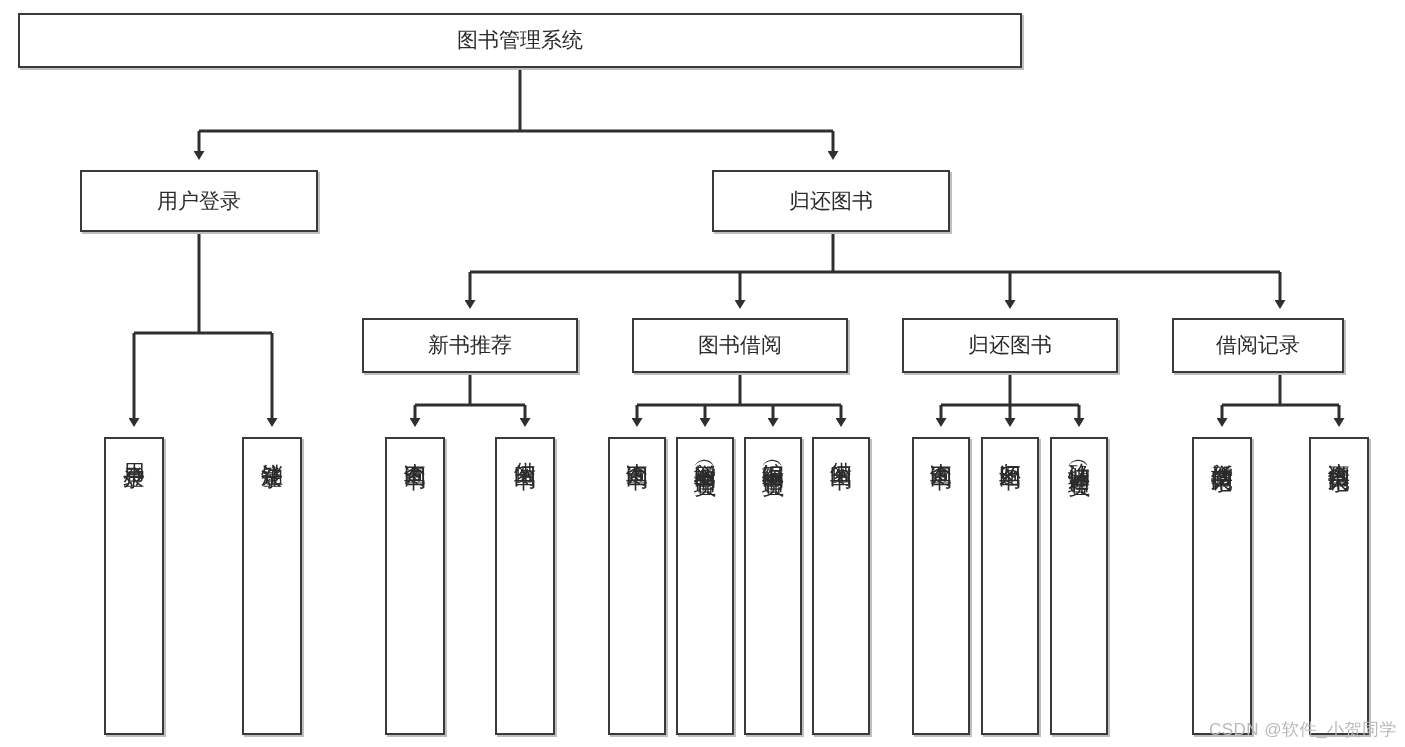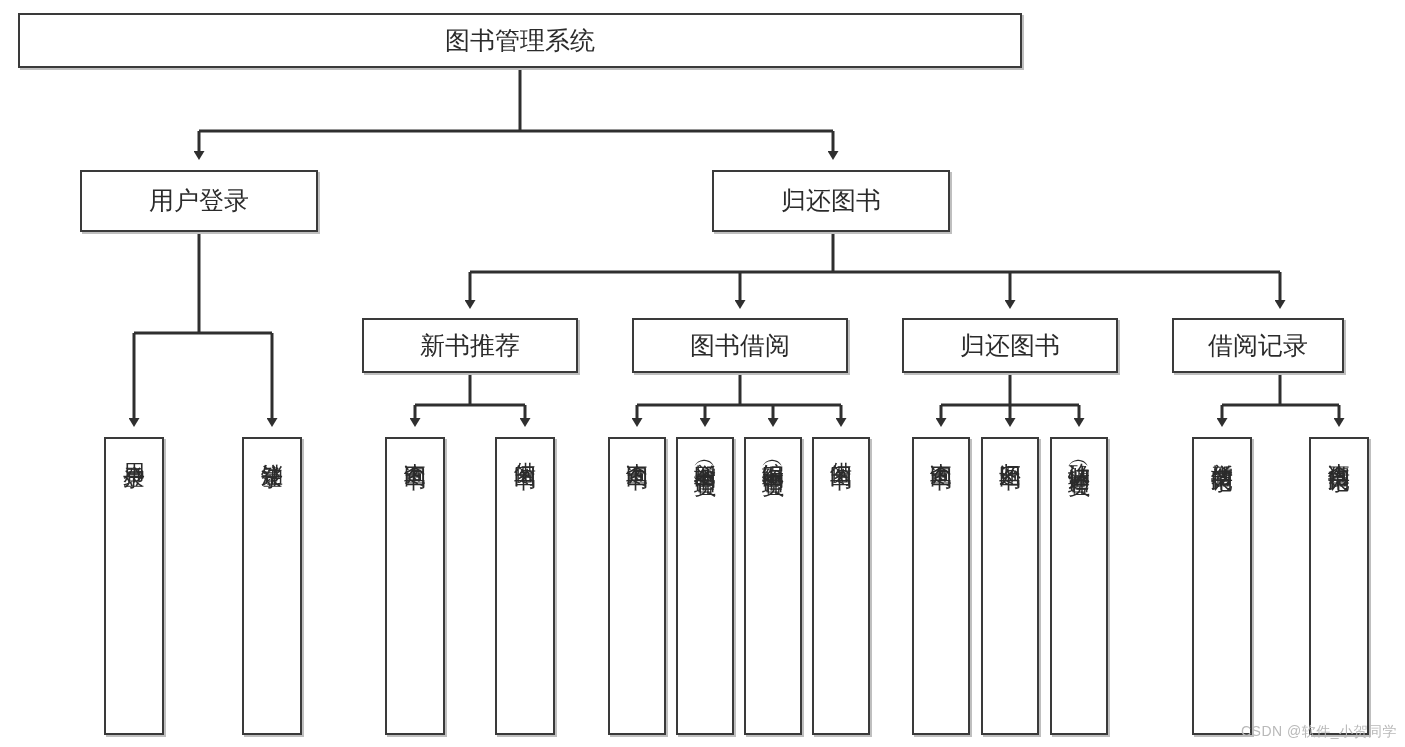--- a/index.html
+++ b/index.html
@@ -37,40 +37,40 @@
   .node.shadowed {
     box-shadow: 2px 2px 0 0 #bfbfbf;
   }
   .node-label {
     display: block;
     text-align: center;
     line-height: 1.18;
     color: #2b2b2b;
   }
   .node.horiz .node-label {
-    font-size: 25px;
+    font-size: 21px;
   }
   .node.vert {
     align-items: flex-start;
     justify-content: center;
     padding-top: 6px;
   }
   .node.vert .node-label {
     writing-mode: vertical-rl;
     text-orientation: upright;
     font-size: 22px;
     letter-spacing: 2px;
     line-height: 1;
     white-space: nowrap;
   }
   #watermark {
     position: absolute;
     right: 8px;
     bottom: 6px;
-    font-size: 14px;
+    font-size: 17px;
     color: #b9b9b9;
     letter-spacing: 0.5px;
     user-select: none;
     white-space: nowrap;
   }
 </style>
 </head>
 <body>
 
 <div id="canvas">

